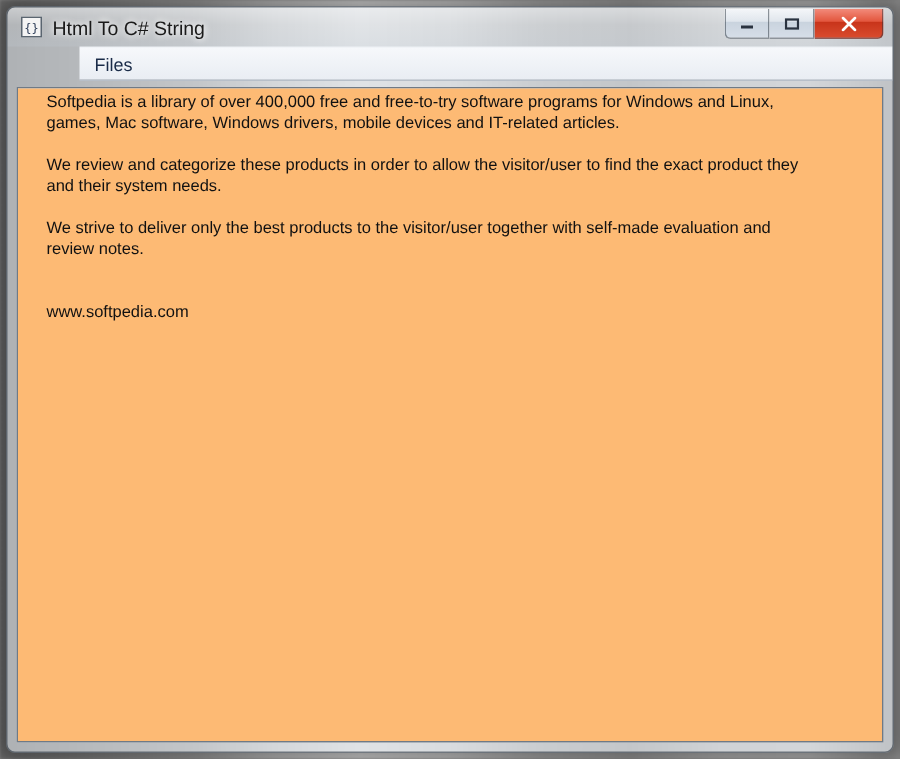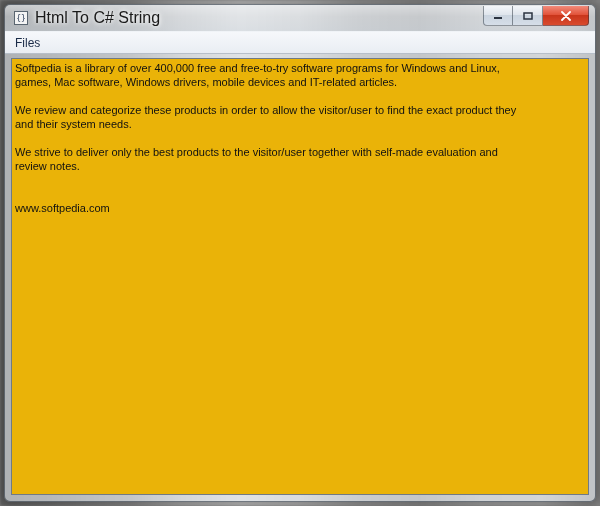--- a/index.html
+++ b/index.html
@@ -57,21 +57,21 @@
     background: linear-gradient(180deg, rgba(255,255,255,0.35) 0%, rgba(255,255,255,0.05) 45%, rgba(200,210,220,0.2) 100%);
     position: relative;
   }
   .app-icon {
     width: 16px; height: 16px;
     margin-right: 6px;
     display: flex; align-items: center; justify-content: center;
   }
   .app-icon svg { display:block; }
   .title-text {
-    font-size: 16px;
+    font-size: 13px;
     color: #1a1a1a;
     text-shadow: 0 0 4px rgba(255,255,255,0.9), 0 0 6px rgba(255,255,255,0.9);
     white-space: nowrap;
   }
   .titlebar-spacer { flex: 1; }
 
   .caption-buttons {
     display: flex;
     gap: 0;
     margin-top: -4px;
@@ -97,20 +97,21 @@
 
   
   .menubar {
     height: 21px;
     background: linear-gradient(180deg, #f6f8fb 0%, #e9edf3 100%);
     border-top: 1px solid #f0f3f7;
     border-bottom: 1px solid #b7bfc9;
     display: flex;
     align-items: stretch;
     padding: 0 2px;
+    margin-left: 48px;
   }
   .menu-item {
     font-size: 12px;
     color: #1a2b48;
     padding: 0 8px;
     display: flex;
     align-items: center;
     cursor: default;
   }
 
@@ -126,24 +127,24 @@
   }
   .textarea {
     flex: 1;
     border: none;
     resize: none;
     outline: none;
     font-family: "Microsoft Sans Serif", "MS Sans Serif", Arial, sans-serif;
     font-size: 11px;
     line-height: 14px;
     color: #111;
-    padding: 2px 3px;
+    padding: 2px 19px;
     white-space: pre-wrap;
     overflow-y: scroll;
-    background: #eab308;
+    background: #fdba74;
   }
   
   .textarea::-webkit-scrollbar { width: 17px; }
   .textarea::-webkit-scrollbar-track {
     background: #f0f0f0;
     border-left: 1px solid #d9d9d9;
   }
   .textarea::-webkit-scrollbar-thumb {
     background: linear-gradient(180deg,#e9edf3,#cfd7e1);
     border: 1px solid #a9b3bf;

